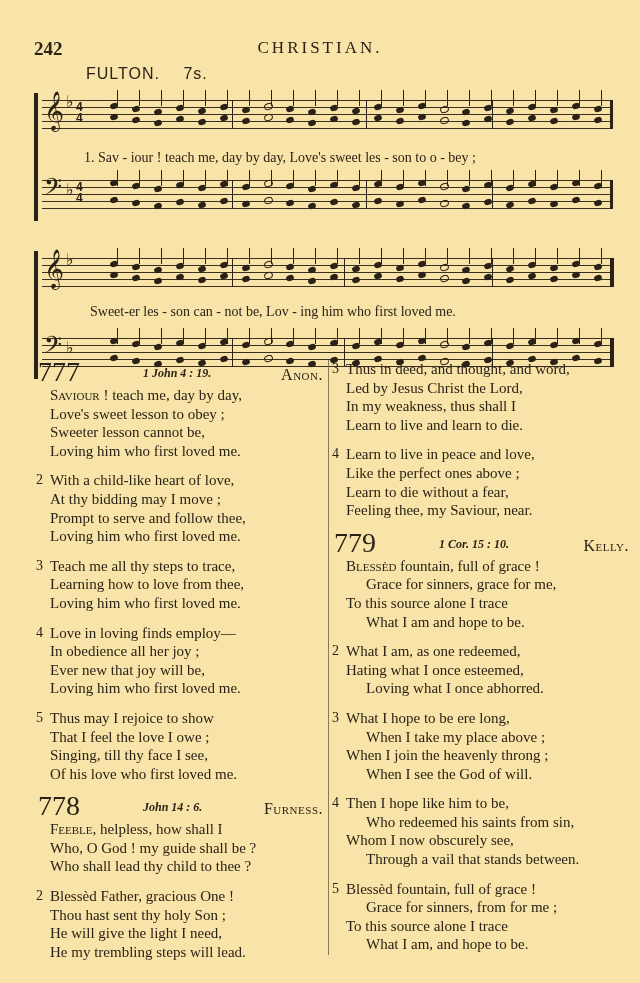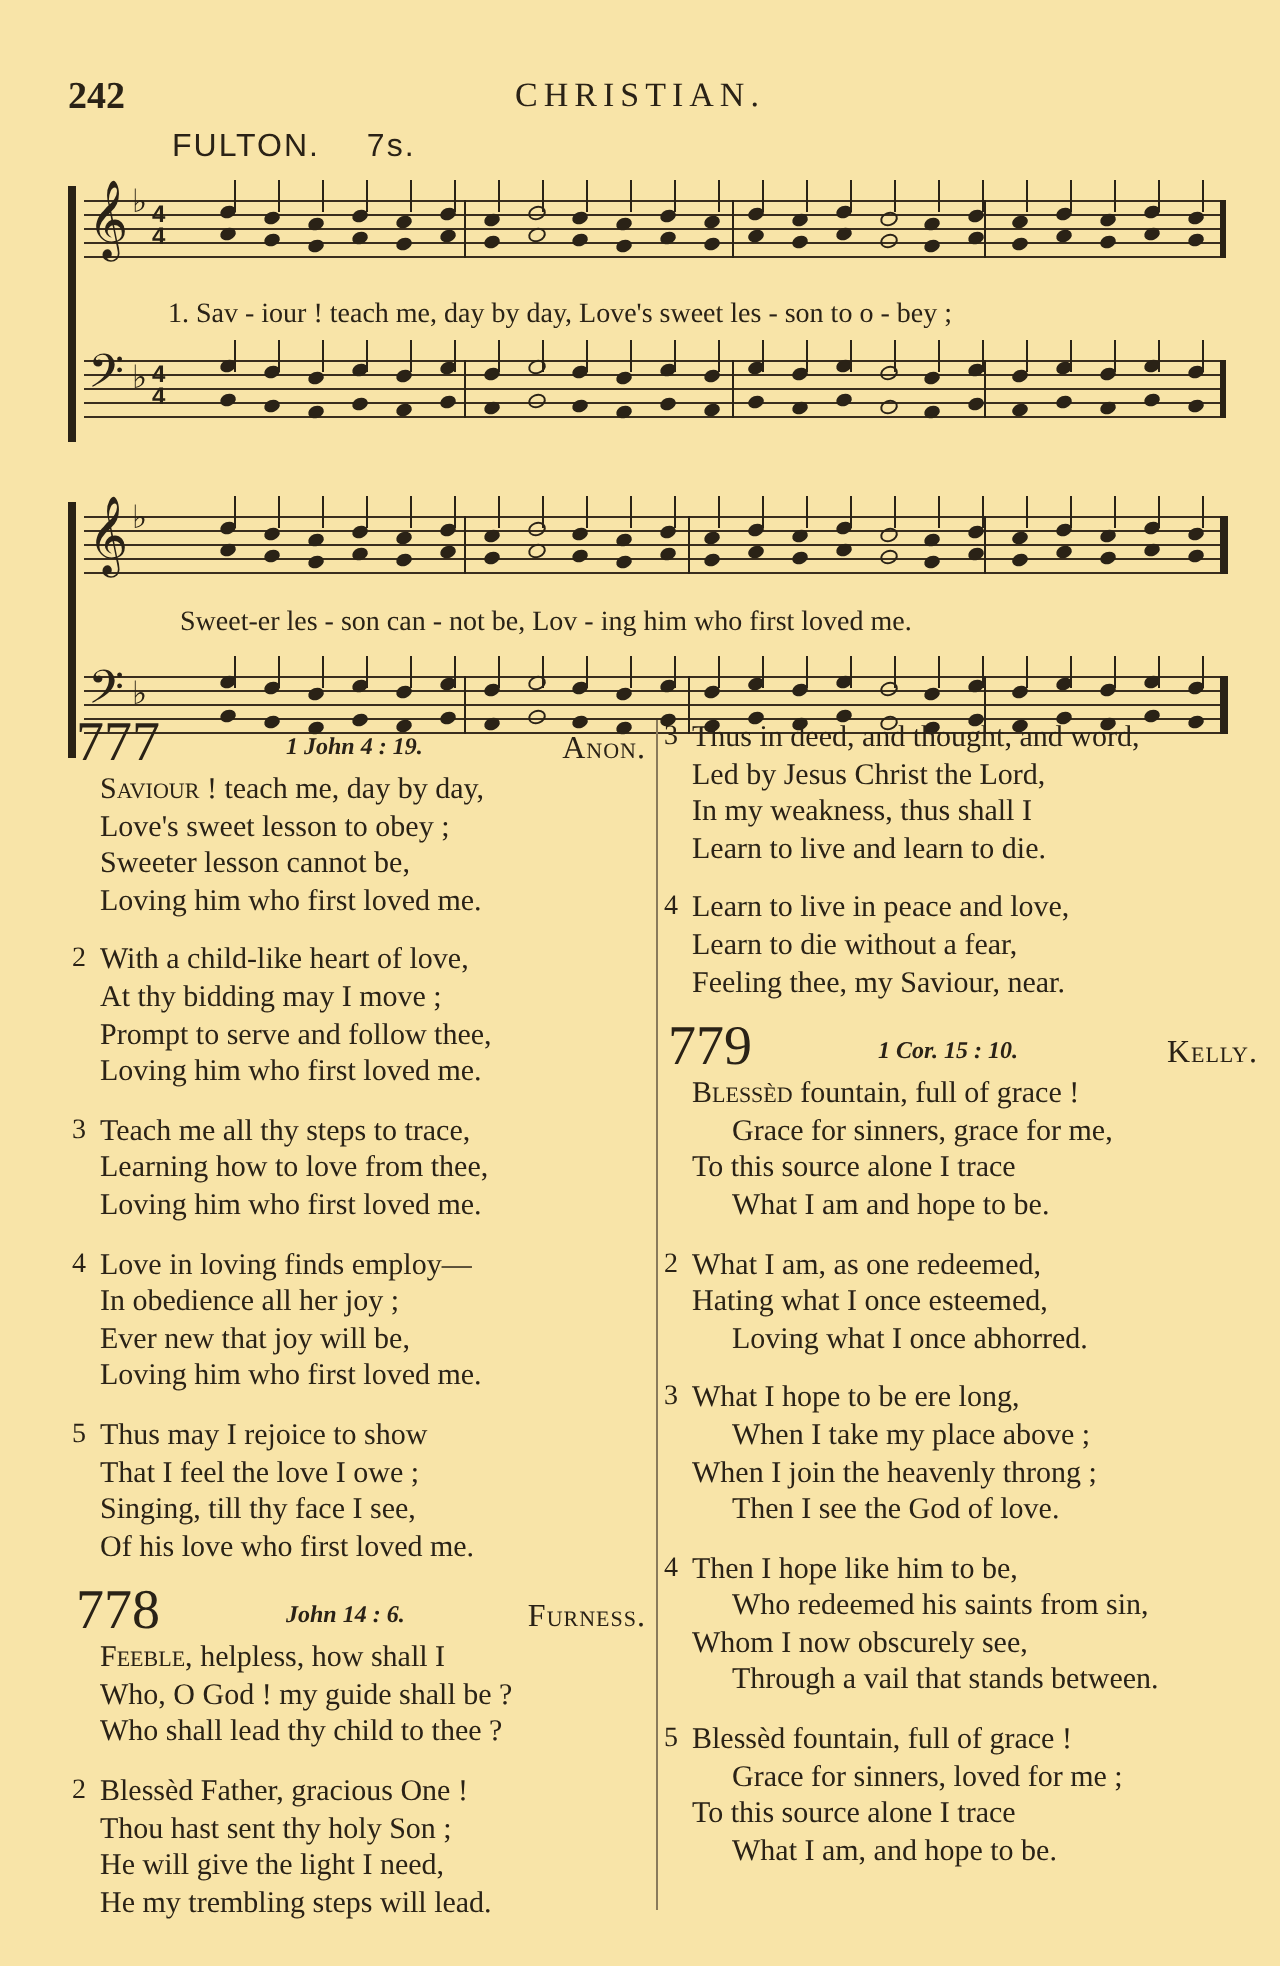--- a/index.html
+++ b/index.html
@@ -456,20 +456,21 @@
 <div class="col col-right">
   <div class="hymn">
       <div class="verse">
         <div class="vline"><span class="vnum">3</span><span>Thus in deed, and thought, and word,</span></div>
         <div class="vline"><span>Led by Jesus Christ the Lord,</span></div>
         <div class="vline"><span>In my weakness, thus shall I</span></div>
         <div class="vline"><span>Learn to live and learn to die.</span></div>
       </div>
       <div class="verse">
         <div class="vline"><span class="vnum">4</span><span>Learn to live in peace and love,</span></div>
+        <div class="vline"><span>Like the perfect ones above ;</span></div>
         <div class="vline"><span>Learn to die without a fear,</span></div>
         <div class="vline"><span>Feeling thee, my Saviour, near.</span></div>
       </div>
     </div>
   <div class="hymn">
       <div class="hymn-head">
         <span class="hymn-num">779</span>
         <span class="hymn-ref">1 Cor. 15 : 10.</span>
         <span class="hymn-author">Kelly.</span>
       </div>
@@ -481,28 +482,28 @@
       </div>
       <div class="verse">
         <div class="vline"><span class="vnum">2</span><span>What I am, as one redeemed,</span></div>
         <div class="vline"><span>Hating what I once esteemed,</span></div>
         <div class="vline indent"><span>Loving what I once abhorred.</span></div>
       </div>
       <div class="verse">
         <div class="vline"><span class="vnum">3</span><span>What I hope to be ere long,</span></div>
         <div class="vline indent"><span>When I take my place above ;</span></div>
         <div class="vline"><span>When I join the heavenly throng ;</span></div>
-        <div class="vline indent"><span>Then I see the God of love.</span></div>
+        <div class="vline indent"><span>When I see the God of will.</span></div>
       </div>
       <div class="verse">
         <div class="vline"><span class="vnum">4</span><span>Then I hope like him to be,</span></div>
         <div class="vline indent"><span>Who redeemed his saints from sin,</span></div>
         <div class="vline"><span>Whom I now obscurely see,</span></div>
         <div class="vline indent"><span>Through a vail that stands between.</span></div>
       </div>
       <div class="verse">
         <div class="vline"><span class="vnum">5</span><span>Blessèd fountain, full of grace !</span></div>
-        <div class="vline indent"><span>Grace for sinners, loved for me ;</span></div>
+        <div class="vline indent"><span>Grace for sinners, from for me ;</span></div>
         <div class="vline"><span>To this source alone I trace</span></div>
         <div class="vline indent"><span>What I am, and hope to be.</span></div>
       </div>
     </div>
 </div>
 
 </body></html>

